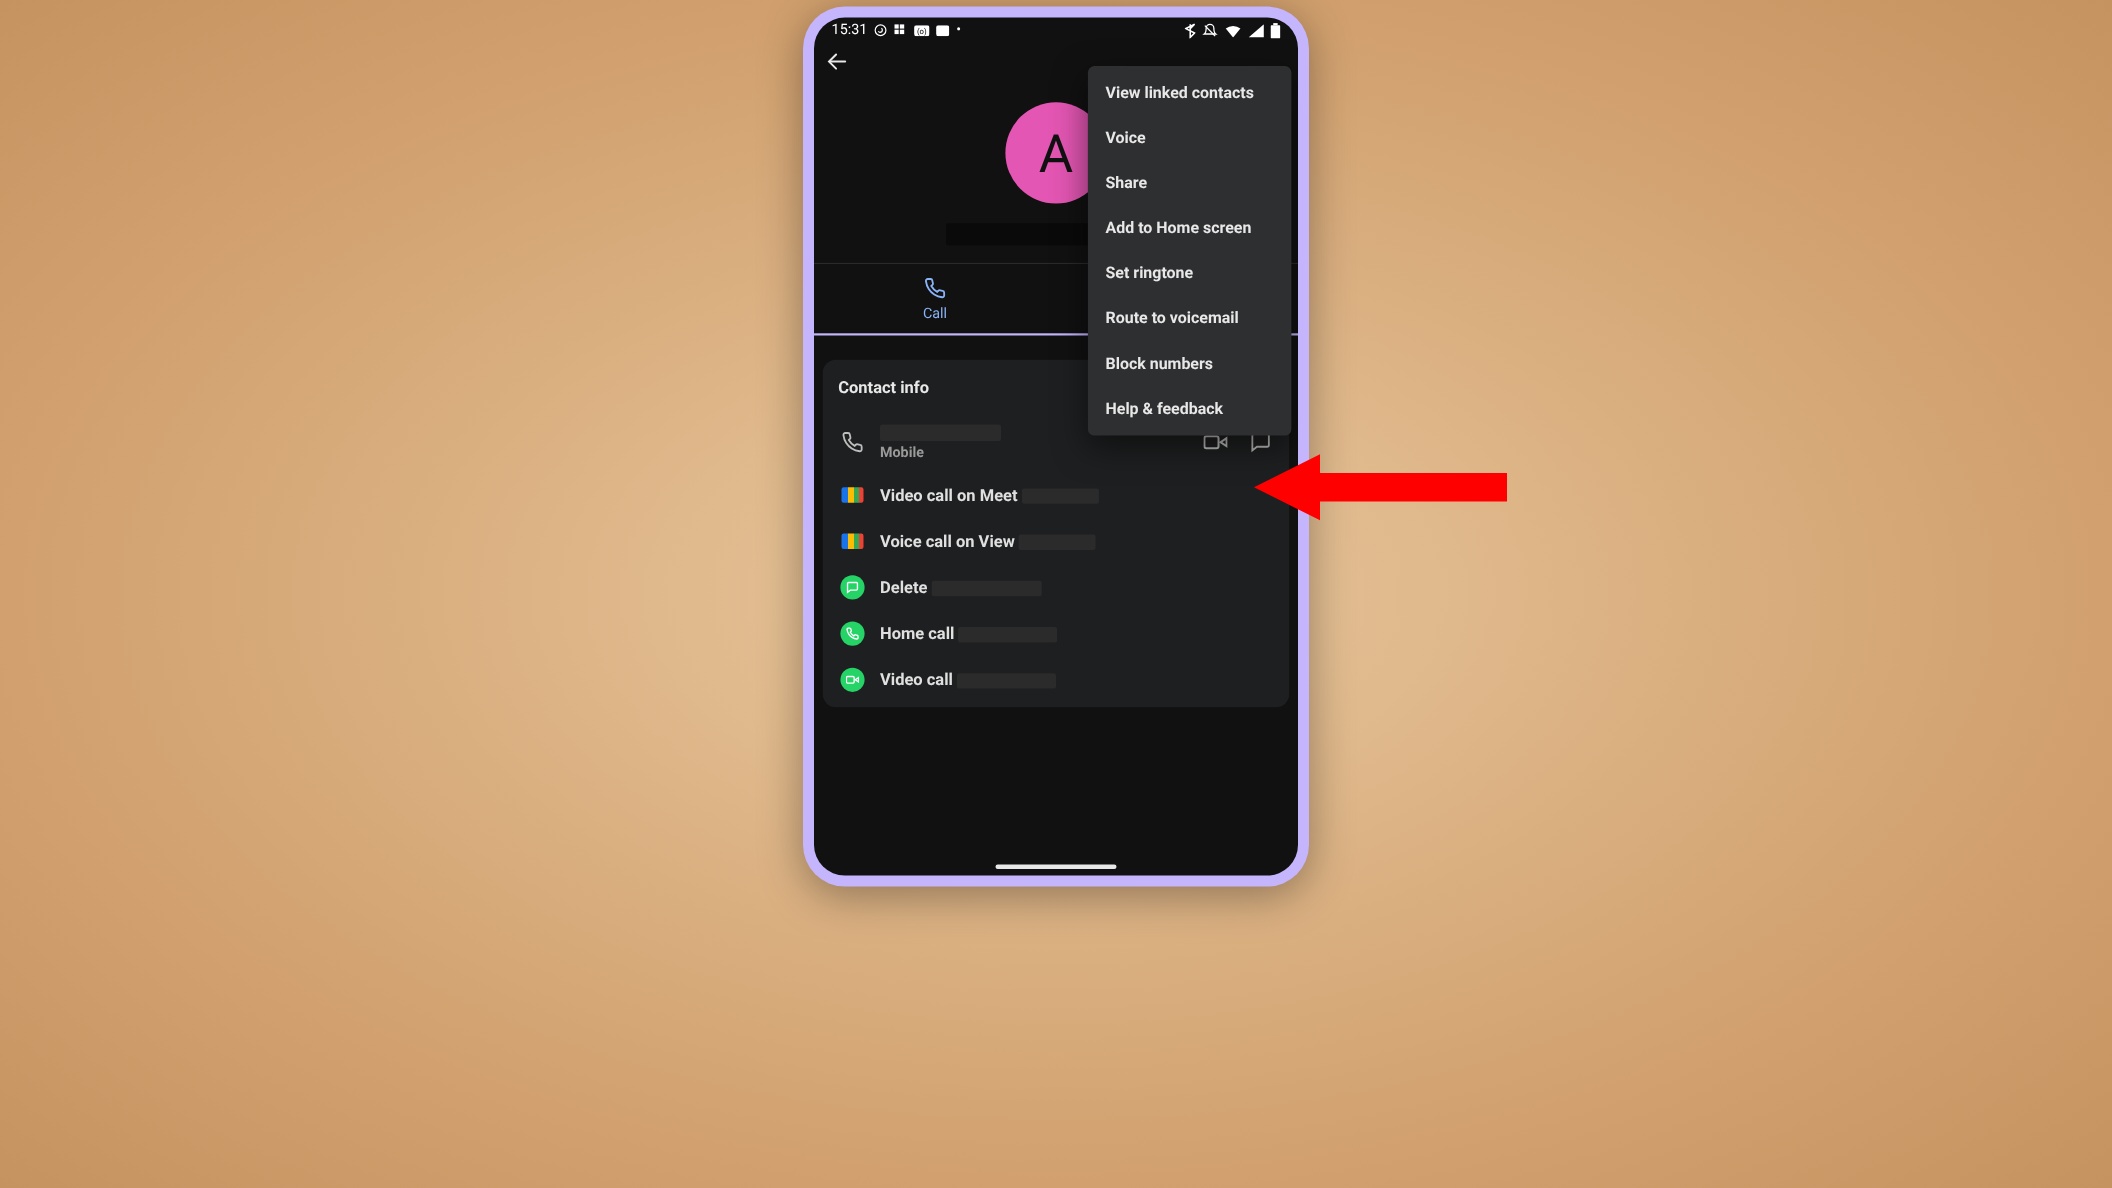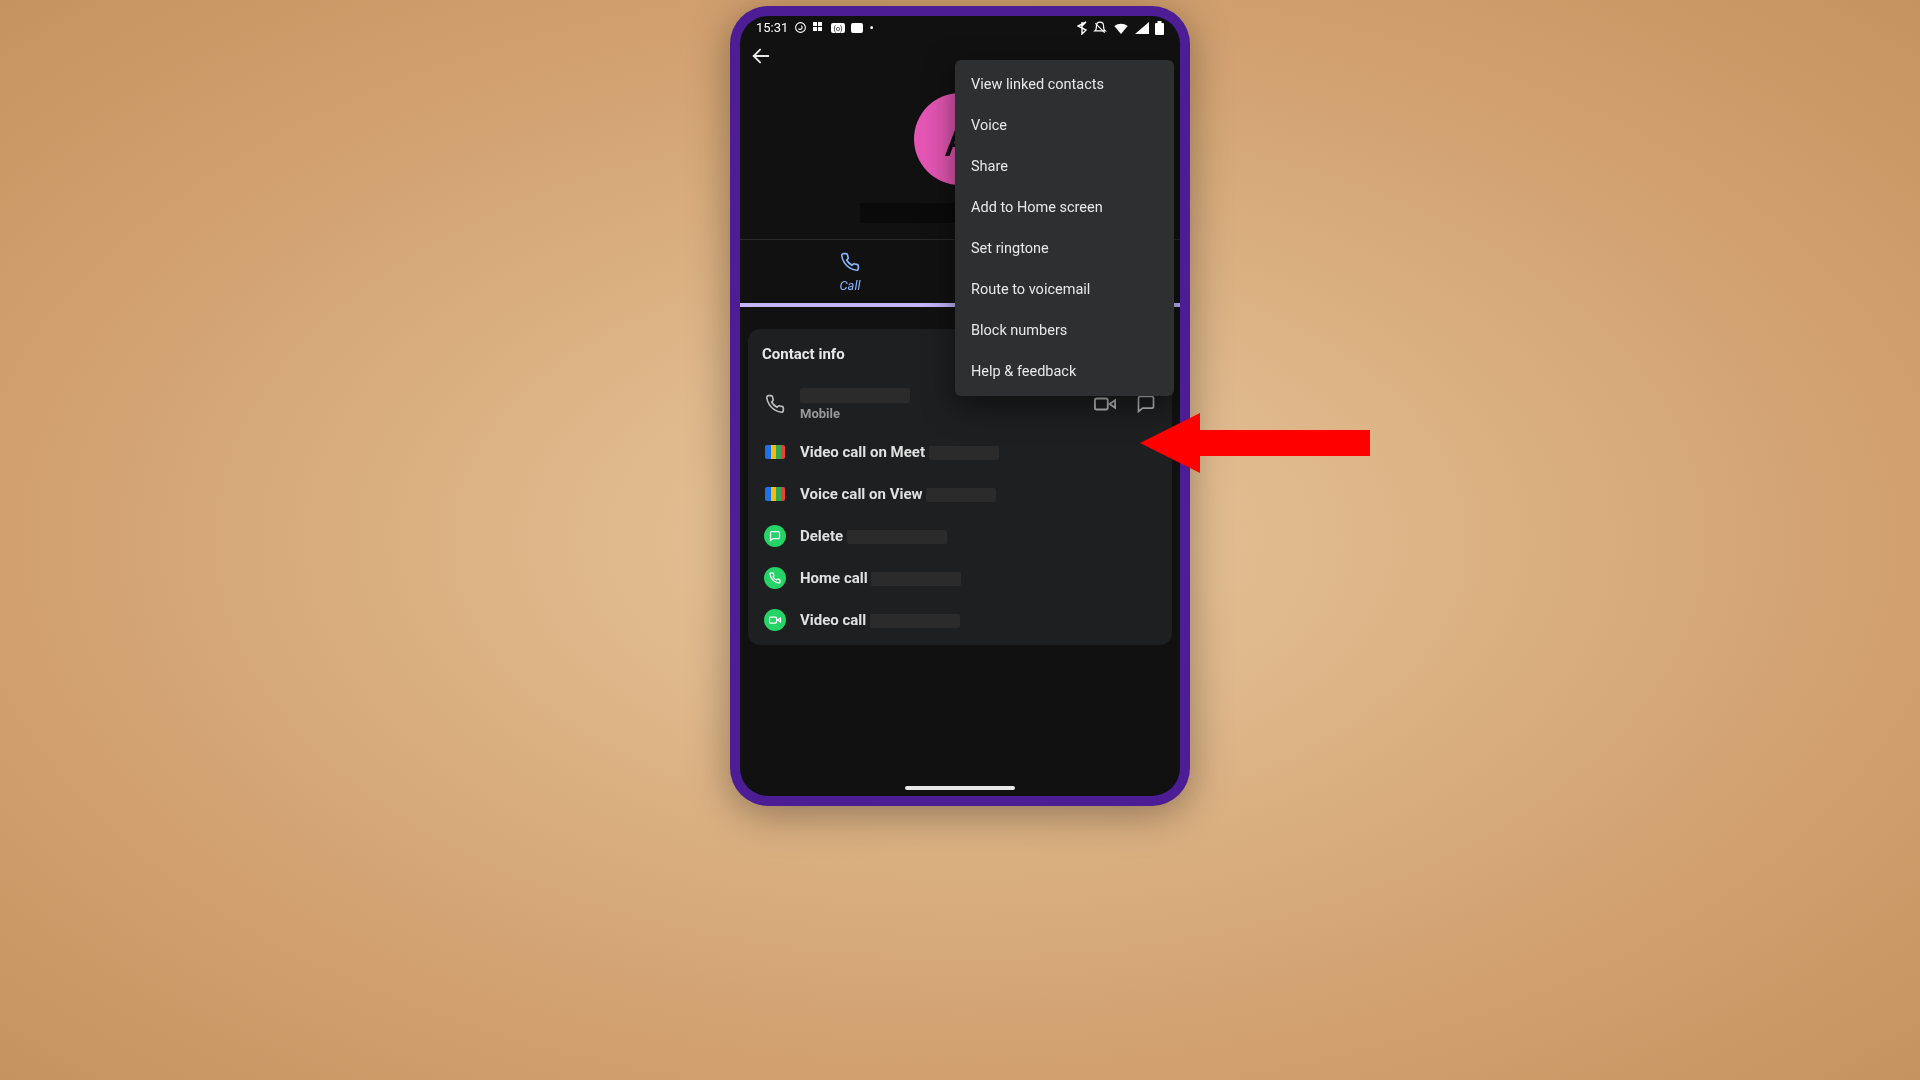--- a/index.html
+++ b/index.html
@@ -10,21 +10,21 @@
     position: relative;
     font-family: Roboto, Arial, sans-serif;
     overflow: hidden;
   }
   .phone {
     position: absolute;
     left: 730px;
     top: 6px;
     width: 460px;
     height: 800px;
-    background: #4c1d95;
+    background: #c4b5fd;
     border-radius: 38px;
     padding: 10px;
     box-shadow: 0 8px 40px rgba(0,0,0,0.35);
   }
   .screen {
     width: 100%;
     height: 100%;
     background: #111112;
     border-radius: 28px;
     overflow: hidden;
@@ -68,22 +68,21 @@
   .redacted-name {
     margin-top: 18px;
     width: 200px;
     height: 20px;
     background: #0a0a0a;
     border-radius: 2px;
   }
   .action-row {
     display: flex;
     border-top: 1px solid #2a2a2a;
-    border-bottom: 4px solid #c4b5fd;
-    font-style: italic;
+    border-bottom: 2px solid #c4b5fd;
   }
   .action {
     flex: 1;
     display: flex;
     flex-direction: column;
     align-items: center;
     gap: 6px;
     padding: 12px 0 10px 0;
     color: #8ab4f8;
     font-size: 13px;
@@ -129,26 +128,27 @@
     border-radius: 2px;
   }
   .wa-icon {
     width: 22px; height: 22px; border-radius: 50%; background: #25d366;
     display:flex; align-items:center; justify-content:center; color:#fff;
   }
   .menu {
     position: absolute;
     right: 6px;
     top: 44px;
-    width: 219px;
+    width: 185px;
     background: #2e2f31;
     border-radius: 6px;
     box-shadow: 0 10px 30px rgba(0,0,0,0.5);
     padding: 4px 0;
     z-index: 10;
+    font-weight: bold;
   }
   .menu-item {
     padding: 12px 16px;
     font-size: 14.5px;
     color: #e8e8e8;
   }
   .home-indicator {
     position: absolute;
     bottom: 6px;
     left: 50%;

